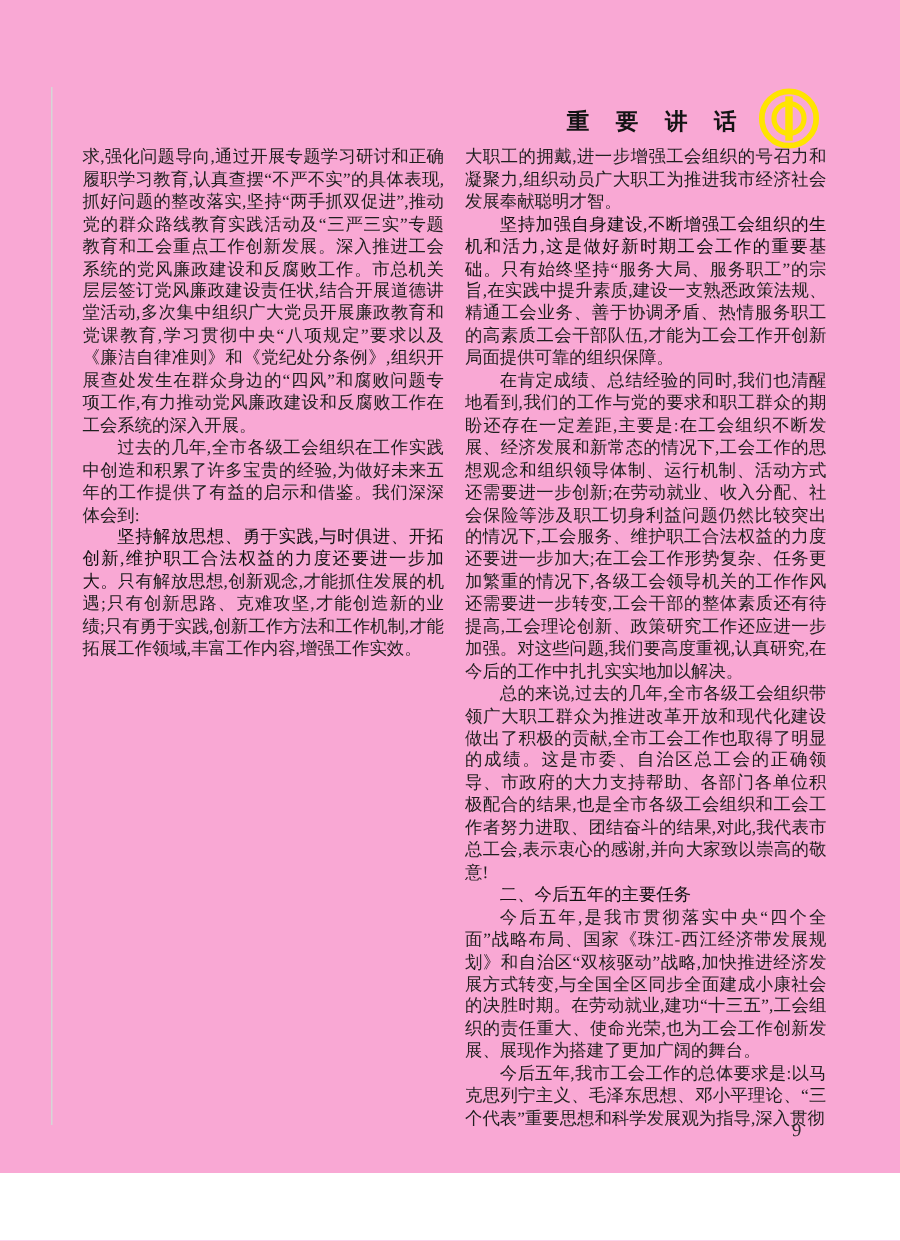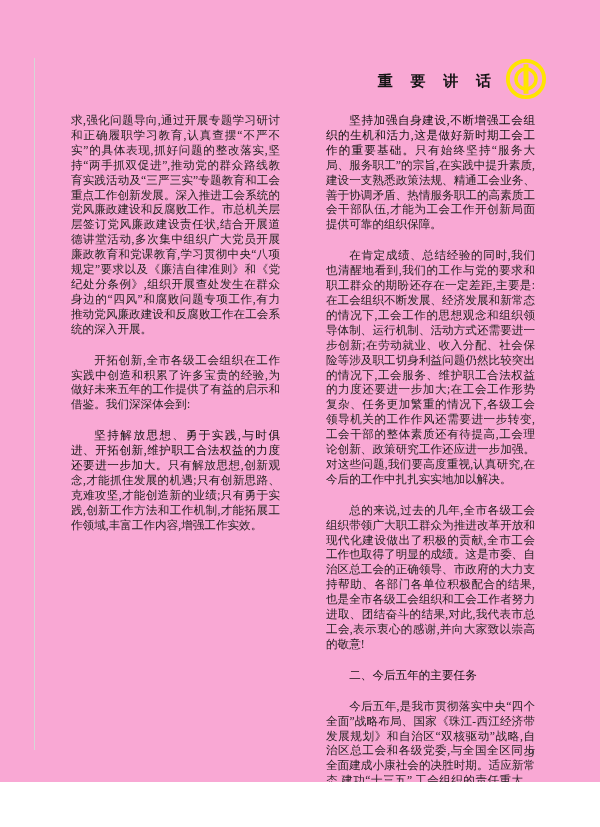--- a/index.html
+++ b/index.html
@@ -33,21 +33,21 @@
     display:flex; gap:14px;
   }
   .column {
     width:241px;
     font-size:11.6px;
     line-height:14.9px;
     text-align:justify;
     text-justify:inter-character;
     color:#1f1f1f;
   }
-  .para { margin:16px; }
+  .para { margin:0; }
   .para.indent { text-indent:2em; }
   .para b, .para.heading { font-weight:normal; color:#111; }
   .page-number {
     position:absolute; left:528px; top:746px;
     font-size:12.5px; color:#2a2a2a;
   }
 </style>
 </head>
 <body>
 
@@ -62,28 +62,29 @@
         <circle class="emblem-stroke" cx="22" cy="22" r="19" fill="none" stroke="#FFE400" stroke-width="4"></circle>
         <circle class="emblem-stroke" cx="22" cy="22" r="10.5" fill="none" stroke="#FFE400" stroke-width="3.6"></circle>
         <rect class="emblem-fill" x="19.4" y="6.5" width="5.2" height="31" fill="#FFE400"></rect>
       </svg>
     </span>
   </header>
 
   <main class="columns">
     <section class="column" id="col-left">
         <p class="para">求,强化问题导向,通过开展专题学习研讨和正确履职学习教育,认真查摆“不严不实”的具体表现,抓好问题的整改落实,坚持“两手抓双促进”,推动党的群众路线教育实践活动及“三严三实”专题教育和工会重点工作创新发展。深入推进工会系统的党风廉政建设和反腐败工作。市总机关层层签订党风廉政建设责任状,结合开展道德讲堂活动,多次集中组织广大党员开展廉政教育和党课教育,学习贯彻中央“八项规定”要求以及《廉洁自律准则》和《党纪处分条例》,组织开展查处发生在群众身边的“四风”和腐败问题专项工作,有力推动党风廉政建设和反腐败工作在工会系统的深入开展。</p>
-        <p class="para indent">开拓创新,全市各级工会组织在工作实践中创造和积累了许多宝贵的经验,为做好未来五年的工作提供了有益的启示和借鉴。我们深深体会到:</p>
+        <p class="para indent">过去的几年,全市各级工会组织在工作实践中创造和积累了许多宝贵的经验,为做好未来五年的工作提供了有益的启示和借鉴。我们深深体会到:</p>
         <p class="para indent"><b>坚持解放思想、勇于实践,与时俱进、开拓创新,维护职工合法权益的力度还要进一步加大。</b>只有解放思想,创新观念,才能抓住发展的机遇;只有创新思路、克难攻坚,才能创造新的业绩;只有勇于实践,创新工作方法和工作机制,才能拓展工作领域,丰富工作内容,增强工作实效。</p>
       </section>
     <section class="column" id="col-right">
+        <p class="para">大职工的拥戴,进一步增强工会组织的号召力和凝聚力,组织动员广大职工为推进我市经济社会发展奉献聪明才智。</p>
         <p class="para indent"><b>坚持加强自身建设,不断增强工会组织的生机和活力,这是做好新时期工会工作的重要基础。</b>只有始终坚持“服务大局、服务职工”的宗旨,在实践中提升素质,建设一支熟悉政策法规、精通工会业务、善于协调矛盾、热情服务职工的高素质工会干部队伍,才能为工会工作开创新局面提供可靠的组织保障。</p>
         <p class="para indent">在肯定成绩、总结经验的同时,我们也清醒地看到,我们的工作与党的要求和职工群众的期盼还存在一定差距,主要是:在工会组织不断发展、经济发展和新常态的情况下,工会工作的思想观念和组织领导体制、运行机制、活动方式还需要进一步创新;在劳动就业、收入分配、社会保险等涉及职工切身利益问题仍然比较突出的情况下,工会服务、维护职工合法权益的力度还要进一步加大;在工会工作形势复杂、任务更加繁重的情况下,各级工会领导机关的工作作风还需要进一步转变,工会干部的整体素质还有待提高,工会理论创新、政策研究工作还应进一步加强。对这些问题,我们要高度重视,认真研究,在今后的工作中扎扎实实地加以解决。</p>
         <p class="para indent">总的来说,过去的几年,全市各级工会组织带领广大职工群众为推进改革开放和现代化建设做出了积极的贡献,全市工会工作也取得了明显的成绩。这是市委、自治区总工会的正确领导、市政府的大力支持帮助、各部门各单位积极配合的结果,也是全市各级工会组织和工会工作者努力进取、团结奋斗的结果,对此,我代表市总工会,表示衷心的感谢,并向大家致以崇高的敬意!</p>
         <p class="para indent heading">二、今后五年的主要任务</p>
-        <p class="para indent">今后五年,是我市贯彻落实中央“四个全面”战略布局、国家《珠江-西江经济带发展规划》和自治区“双核驱动”战略,自治区总工会和各级党委,与全国全区同步全面建成小康社会的决胜时期。适应新常态,建功“十三五”,工会组织的责任重大、使命光荣,也为工会工作创新发展、展现作为搭建了更加广阔的舞台。</p>
+        <p class="para indent">今后五年,是我市贯彻落实中央“四个全面”战略布局、国家《珠江-西江经济带发展规划》和自治区“双核驱动”战略,加快推进经济发展方式转变,与全国全区同步全面建成小康社会的决胜时期。在劳动就业,建功“十三五”,工会组织的责任重大、使命光荣,也为工会工作创新发展、展现作为搭建了更加广阔的舞台。</p>
         <p class="para indent">今后五年,我市工会工作的总体要求是:以马克思列宁主义、毛泽东思想、邓小平理论、“三个代表”重要思想和科学发展观为指导,深入贯彻</p>
       </section>
   </main>
 
   <span class="page-number">9</span>
 
 </div>
 
 </body></html>

